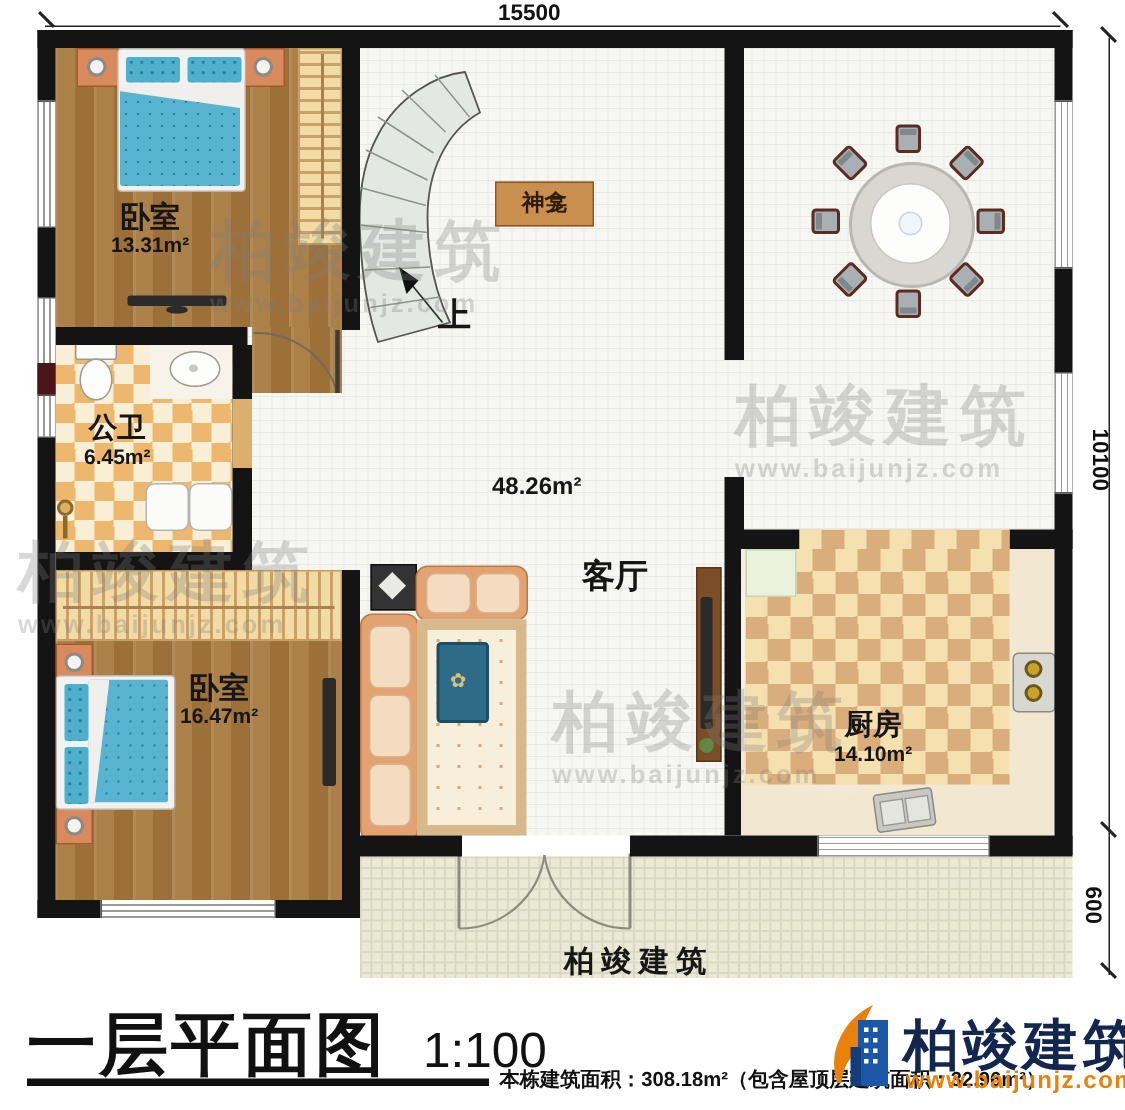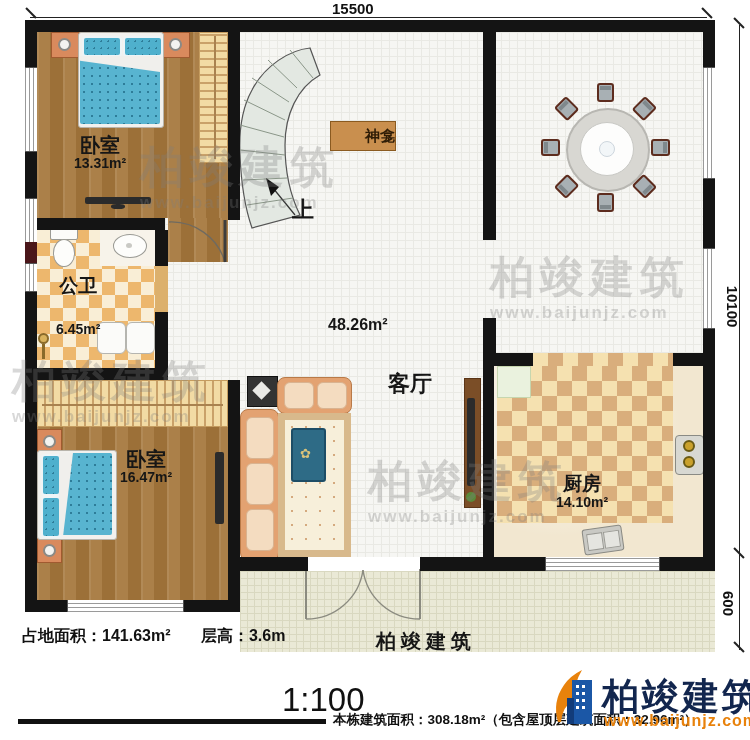--- a/index.html
+++ b/index.html
@@ -123,21 +123,21 @@
         <line x1="5" y1="110" x2="50" y2="115"></line>
       <line x1="8" y1="140" x2="52" y2="138"></line>
         <line x1="12" y1="165" x2="58" y2="158"></line>
     </g>
     <line x1="60" y1="175" x2="38" y2="148" stroke="#333" stroke-width="1.2"></line>
     <polygon points="31,138 44,147 36,156" fill="#111"></polygon>
   </svg>
   <div class="lbl" style="left:292px;top:198px;font-size:22px;">上</div>
 
   <div class="furn" style="left:330px;top:121px;width:64px;height:28px;background:#c98f4e;border:1px solid #8a5a20;z-index:10;
-              display:flex;align-items:center;justify-content:flex-end;">
+              display:flex;align-items:center;justify-content:center;">
     <span class="lbl" style="position:static;font-size:15px;color:#2e1c06;">神龛</span>
   </div>
 
   <div class="furn" style="left:566px;top:108px;width:80px;height:80px;border-radius:50%;background:#d8d7d2;border:2px solid #b8b7b2;"></div>
   <div class="furn" style="left:580px;top:122px;width:52px;height:52px;border-radius:50%;background:#fdfdfc;border:1px solid #c8c8c4;"></div>
   <div class="furn" style="left:599px;top:141px;width:14px;height:14px;border-radius:50%;border:1px solid #cdd6dd;background:#f2f6f8;"></div>
   <div class="furn" style="left:606px;top:148px;width:0;height:0;">
     <div class="chair" style="transform:rotate(0deg) translateY(-55px);">
         <i></i>
       </div>
@@ -192,21 +192,21 @@
   <div class="furn" style="left:50px;top:228px;width:26px;height:10px;background:#fbfbf9;border:1px solid #9a9a94;border-radius:2px;"></div>
   <div class="furn" style="left:53px;top:239px;width:20px;height:26px;background:#fdfdfb;border:1px solid #9a9a94;border-radius:50% 50% 48% 48%;"></div>
   <div class="furn" style="left:113px;top:234px;width:32px;height:22px;background:#fdfdfb;border:1px solid #9a9a94;border-radius:50%;"></div>
   <div class="furn" style="left:126px;top:243px;width:6px;height:5px;background:#c9c9c4;border-radius:50%;"></div>
   <div class="furn white-goods" style="left:97px;top:322px;width:27px;height:30px;"></div>
   <div class="furn white-goods" style="left:126px;top:322px;width:27px;height:30px;"></div>
   <div class="furn" style="left:38px;top:333px;width:11px;height:11px;border-radius:50%;background:#d9b25c;border:2px solid #8a6a2a;box-sizing:border-box;"></div>
   <div class="furn" style="left:42px;top:344px;width:3px;height:15px;background:#8a6a2a;"></div>
   <div class="lbl" style="left:56px;top:276px;text-align:center;">
     <span style="font-size:19px;">公卫</span>
-    <span class="area" style="font-size:14px;margin-top:25px;">6.45m²</span>
+    <span class="area" style="font-size:14px;">6.45m²</span>
   </div>
 
   <div class="furn wardrobe stripes-v" style="left:37px;top:380px;width:191px;height:47px;">
       <span class="rod-h"></span>
     </div>
   <div class="furn nightstand" style="left:37px;top:429px;width:23px;height:23px;">
       <span class="knob"></span>
     </div>
   <div class="furn nightstand" style="left:37px;top:538px;width:23px;height:23px;">
       <span class="knob"></span>
@@ -287,24 +287,21 @@
   <div class="tick" style="left:24px;top:12px;"></div>
   <div class="tick" style="left:700px;top:12px;"></div>
   <div class="dimline" style="left:739px;top:25px;width:1px;height:532px;"></div>
   <div class="dim" style="left:712px;top:298px;transform:rotate(90deg);">10100</div>
   <div class="tick" style="left:732px;top:22px;"></div>
   <div class="tick" style="left:732px;top:552px;"></div>
   <div class="dimline" style="left:739px;top:557px;width:1px;height:93px;"></div>
   <div class="dim" style="left:716px;top:595px;transform:rotate(90deg);">600</div>
   <div class="tick" style="left:732px;top:646px;"></div>
 
-  <div class="info-line" style="left:22px;top:626px;font-size:16px;">
-    <span>占地面积：141.63m²</span>
-    <span style="margin-left:26px;">层高：3.6m</span>
-  </div>
+  <div class="info-line" style="left:18px;top:666px;font-size:46px;letter-spacing:2px;">一层平面图</div>
   <div class="info-line" style="left:246px;top:681px;font-size:33px;font-weight:normal;margin-left:36px;">1:100</div>
   <div class="title-underline" style="left:18px;top:719px;width:308px;height:5px;"></div>
   <div class="info-line" style="left:333px;top:711px;font-size:13.5px;">本栋建筑面积：308.18m²（包含屋顶层建筑面积：32.96m²）</div>
 
   <svg style="left:552px;top:668px;z-index:60;" width="46" height="60" viewBox="0 0 46 60">
     <path d="M6 54 Q0 34 12 17 Q18 8 30 2 Q21 17 23 30 Q10 39 9 54 Z" fill="#e8820c"></path>
     <rect x="20" y="12" width="20" height="44" fill="#1b57a6"></rect>
     <rect x="15" y="30" width="7" height="26" fill="#123c7a"></rect>
     <g fill="#fff">
       <rect x="24" y="17" width="3" height="3"></rect>

